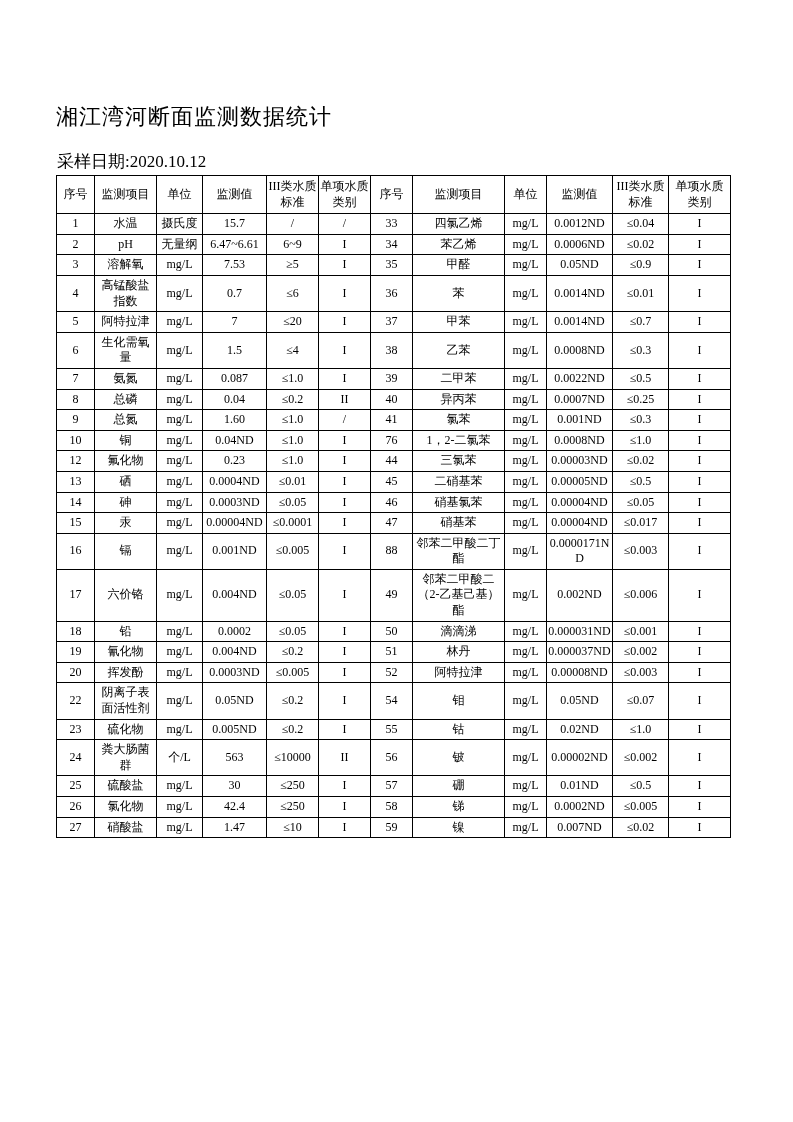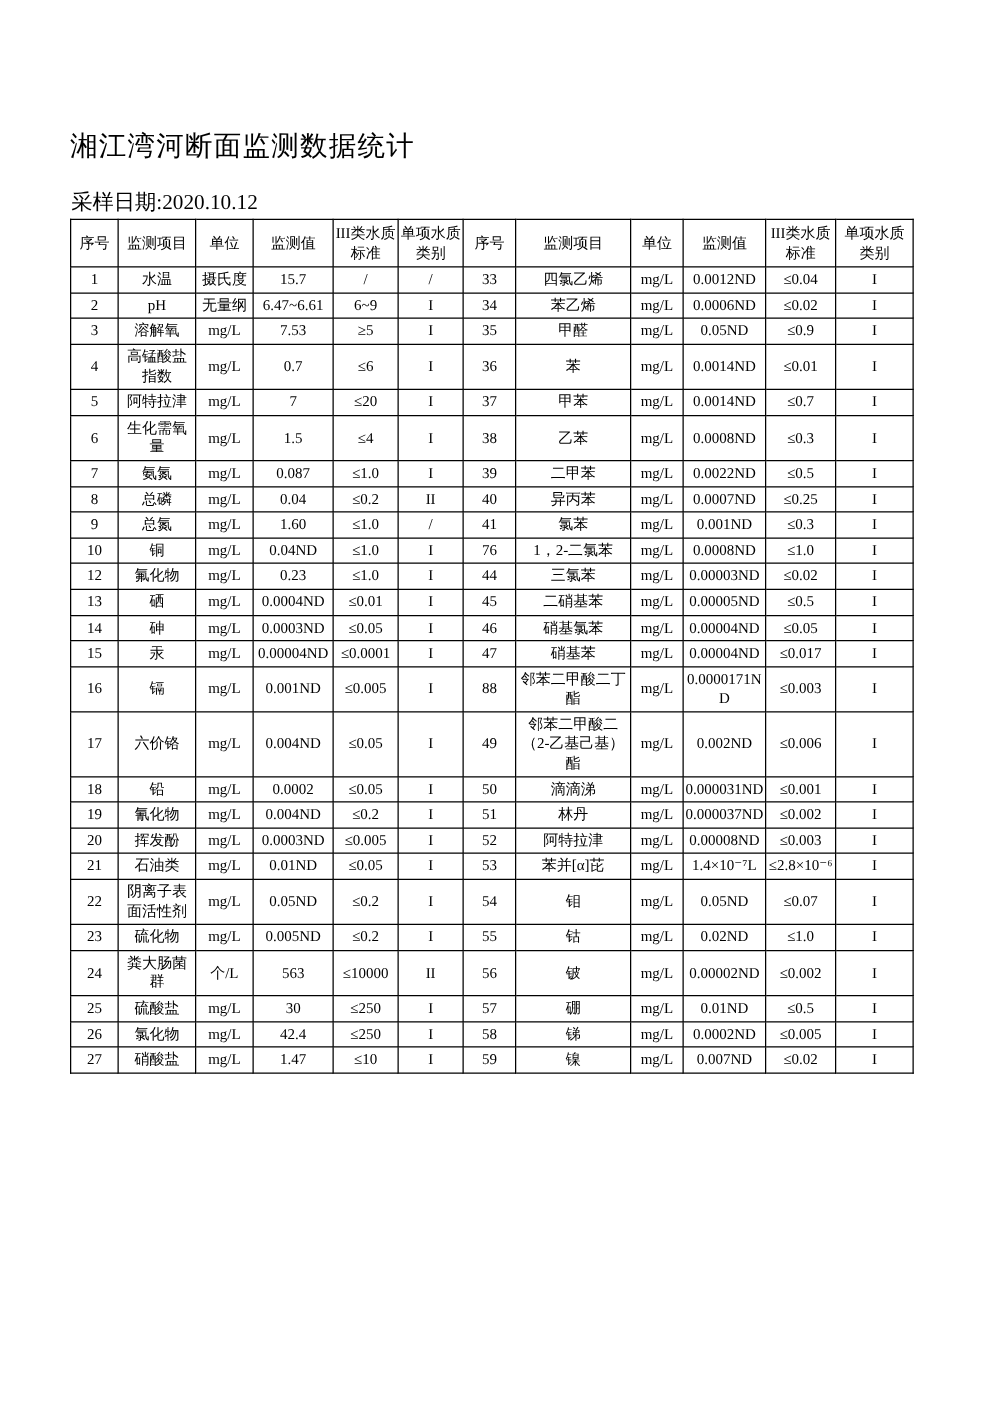--- a/index.html
+++ b/index.html
@@ -349,34 +349,20 @@
           <td>≤0.005</td>
           <td>I</td>
           <td>52</td>
           <td>阿特拉津</td>
           <td>mg/L</td>
           <td>0.00008ND</td>
           <td>≤0.003</td>
           <td>I</td>
         </tr>
         <tr>
-          <td>21</td>
-          <td>石油类</td>
-          <td>mg/L</td>
-          <td>0.01ND</td>
-          <td>≤0.05</td>
-          <td>I</td>
-          <td>53</td>
-          <td>苯并[α]芘</td>
-          <td>mg/L</td>
-          <td>1.4×10⁻⁷L</td>
-          <td>≤2.8×10⁻⁶</td>
-          <td>I</td>
-        </tr>
-        <tr>
           <td>22</td>
           <td>阴离子表面活性剂</td>
           <td>mg/L</td>
           <td>0.05ND</td>
           <td>≤0.2</td>
           <td>I</td>
           <td>54</td>
           <td>钼</td>
           <td>mg/L</td>
           <td>0.05ND</td>

